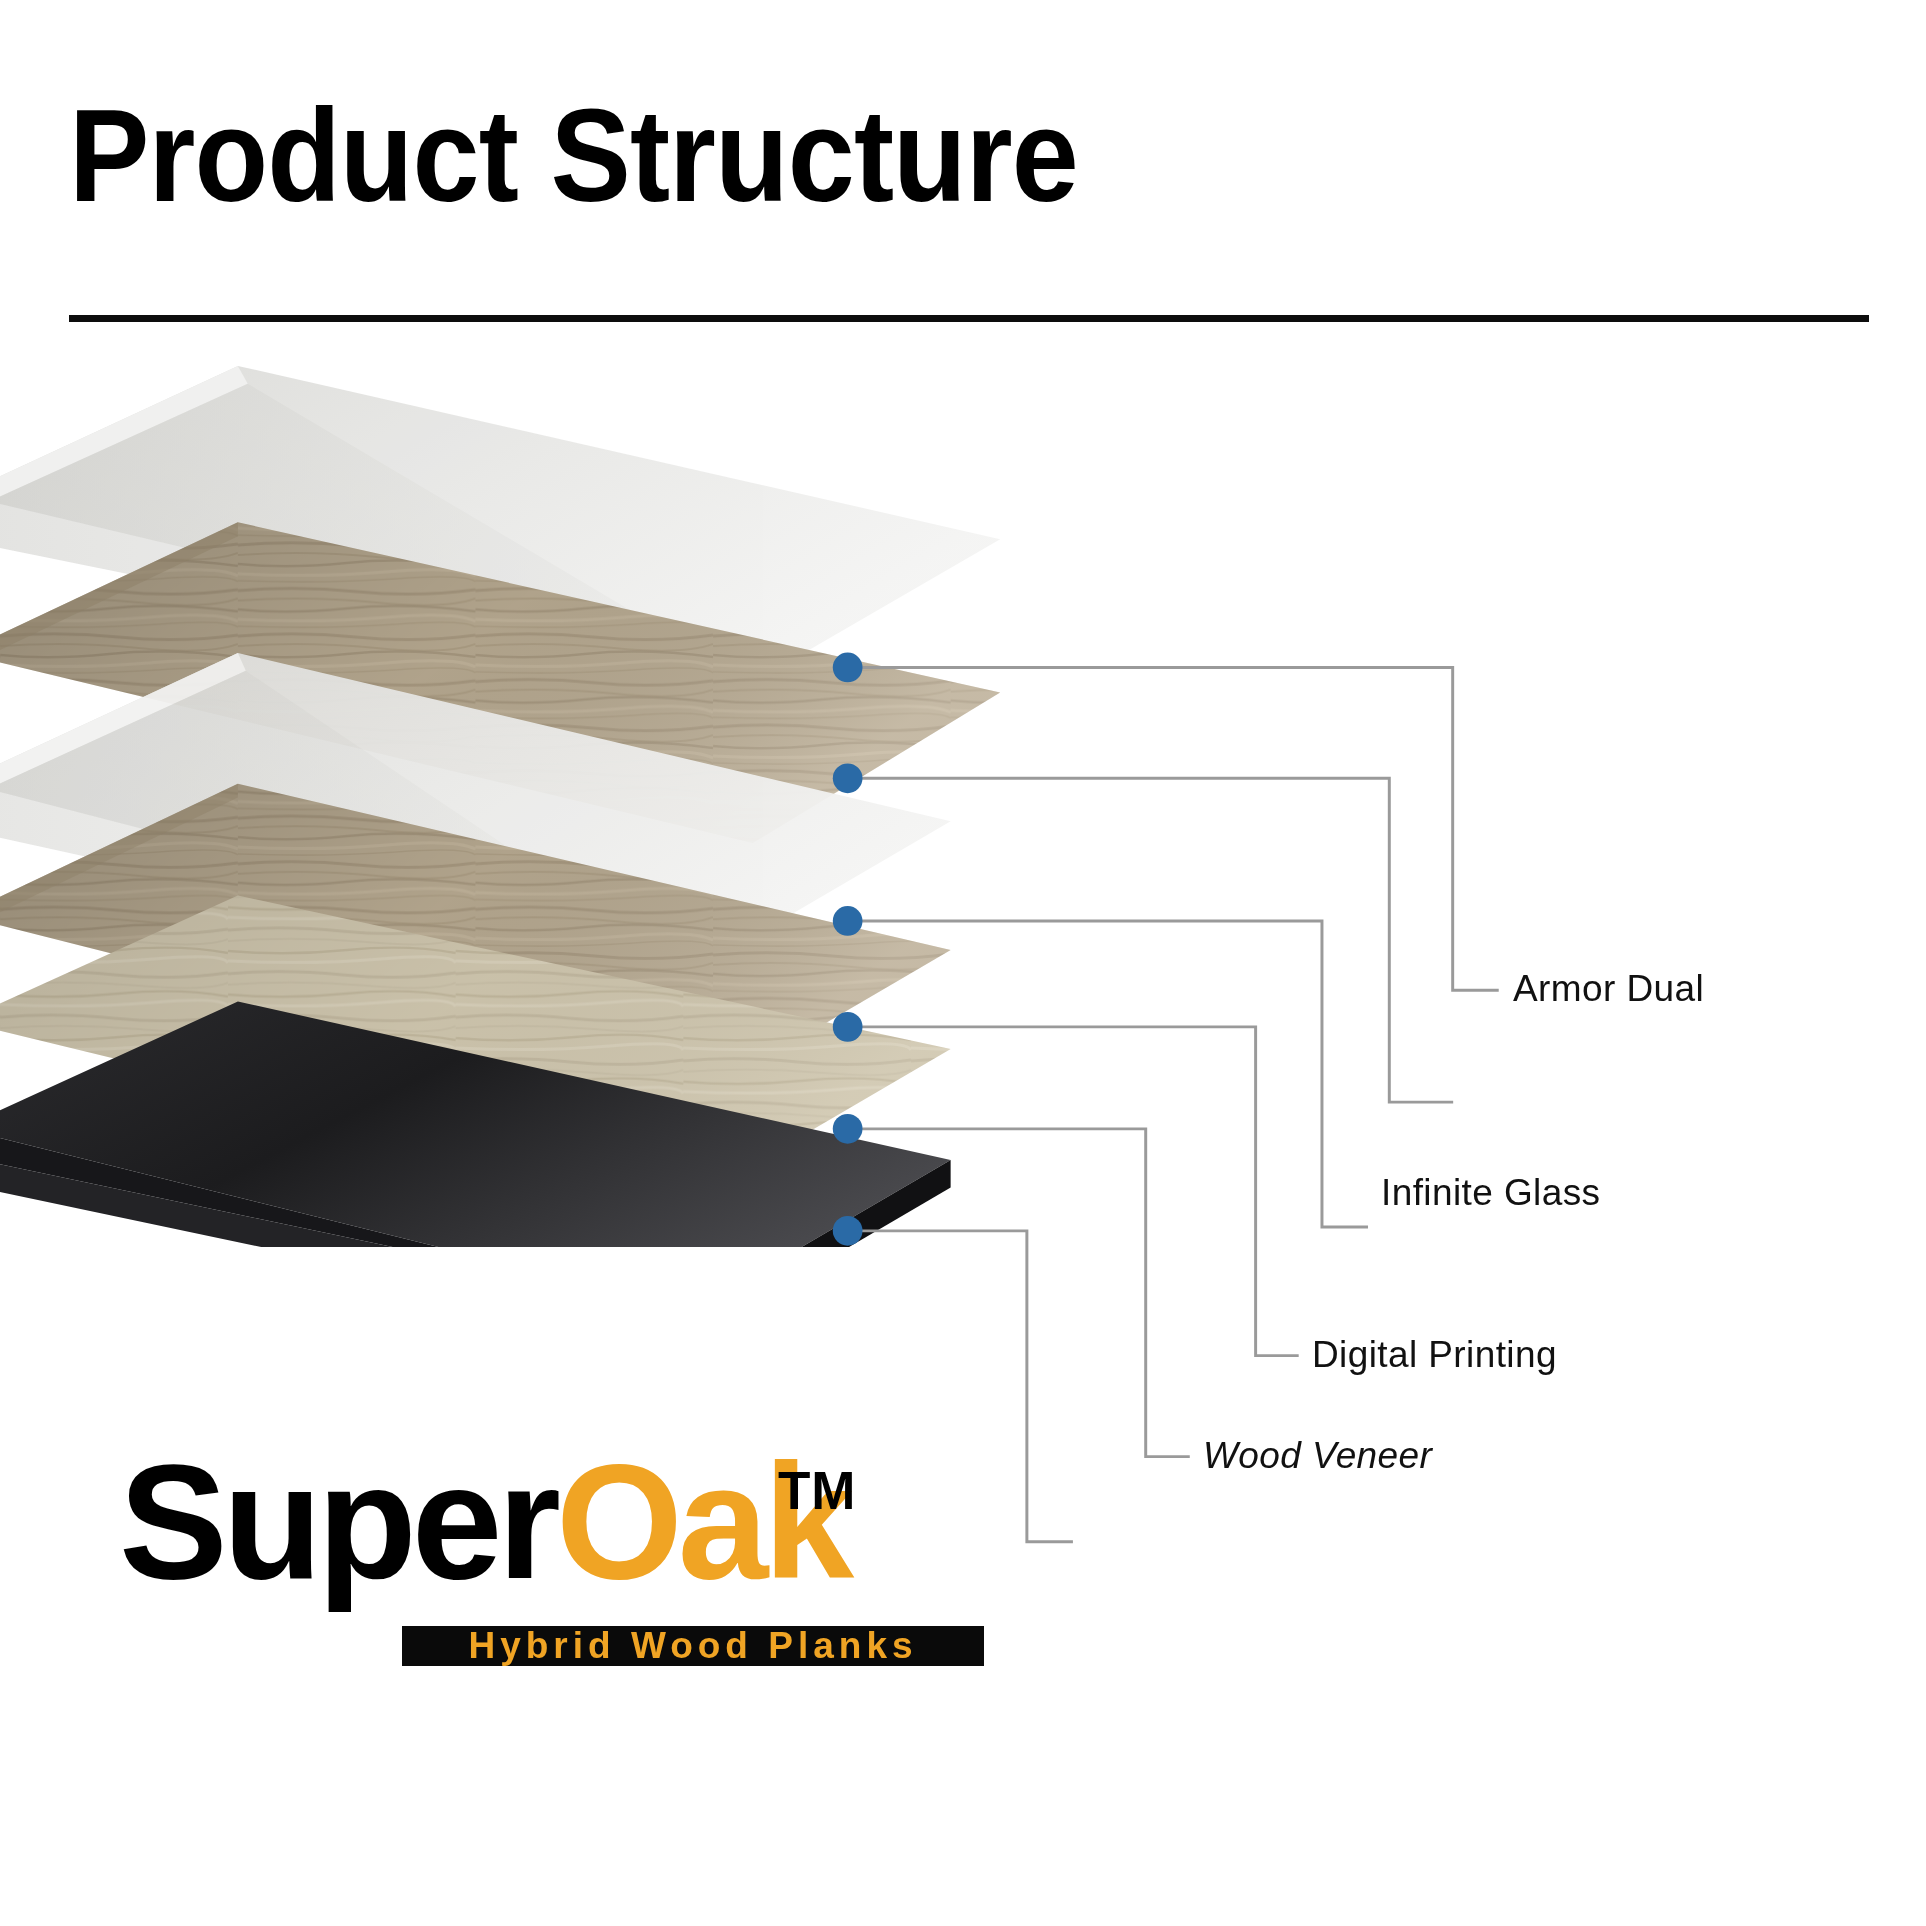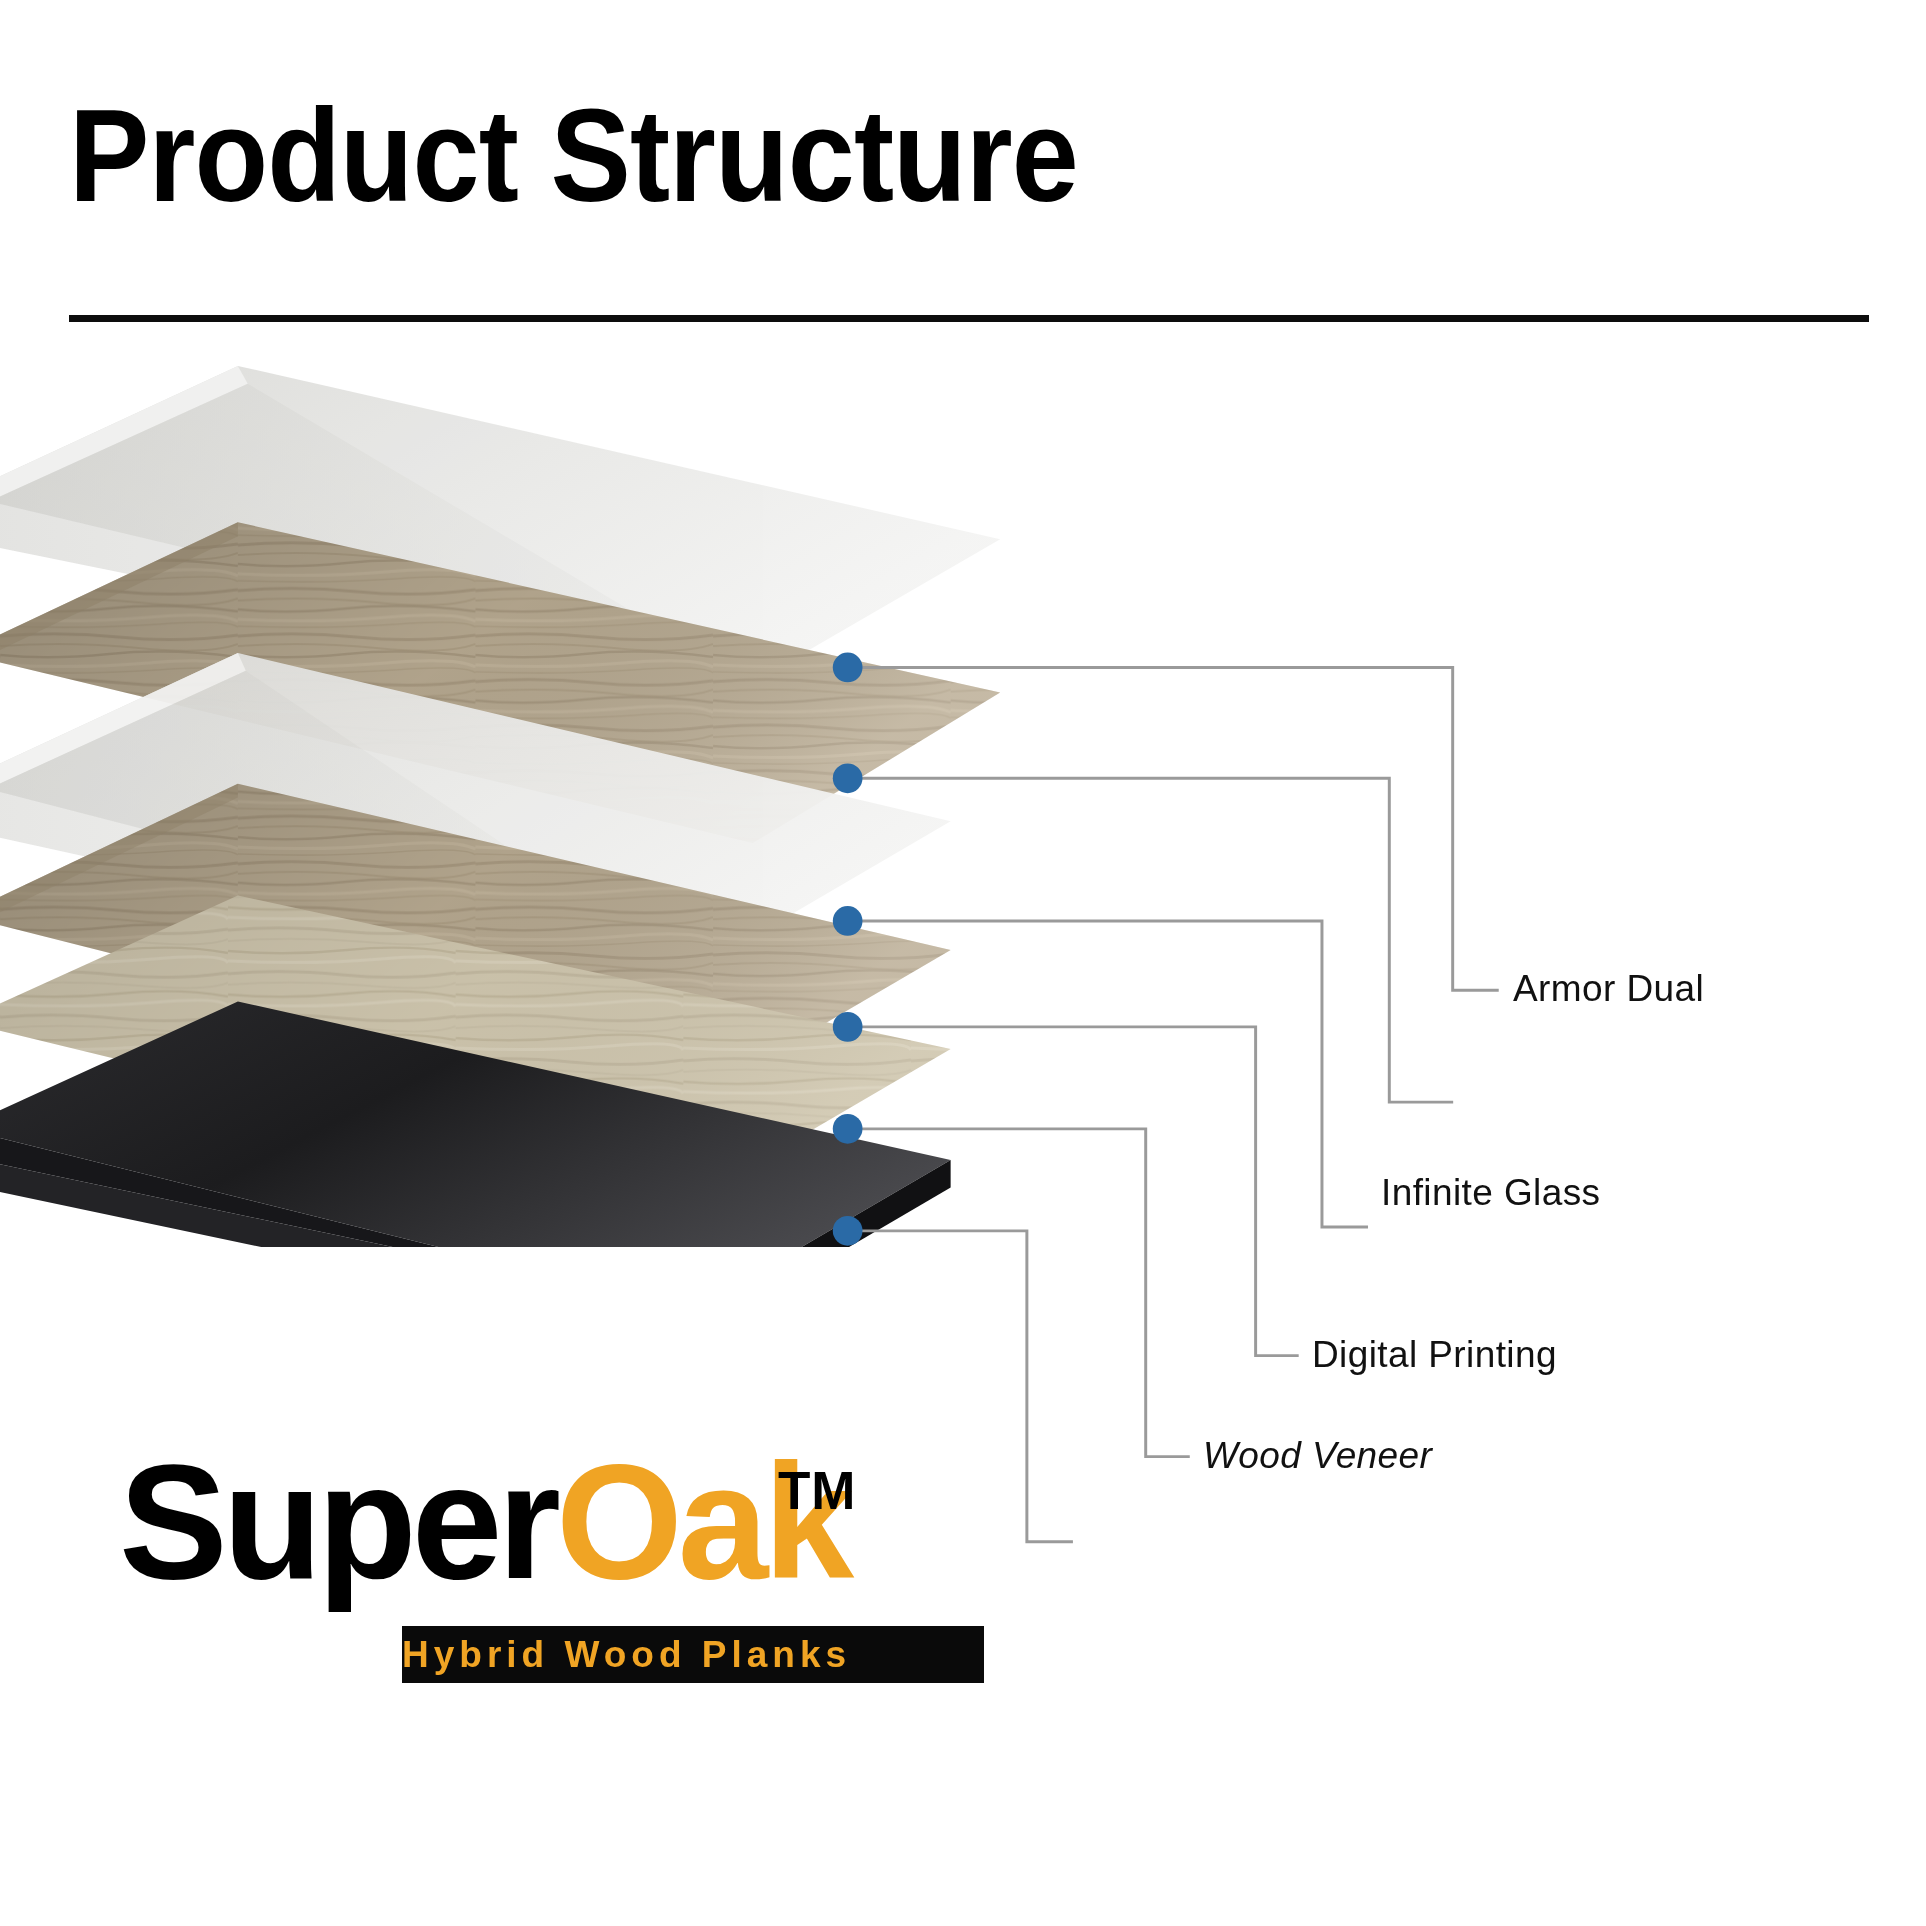--- a/index.html
+++ b/index.html
@@ -48,22 +48,22 @@
   }
   #logo-word .s-super { color:#000; }
   #logo-word .s-oak   { color:#F0A424; }
   #logo-tm {
     position:absolute; left:659px; top:20px;
     font-family:"Liberation Sans", sans-serif;
     font-size:53px; font-weight:700; color:#000; letter-spacing:1px;
   }
   #logo-bar {
     position:absolute; left:283px; top:186px;
-    width:582px; height:57px; background:#0a0a0a;
-    display:flex; align-items:center; justify-content:flex-start;
+    width:582px; height:40px; background:#0a0a0a;
+    display:flex; align-items:center; justify-content:center;
   }
   #logo-tagline {
     font-family:"Liberation Sans", sans-serif;
     font-size:37px; font-weight:700; color:#F0A424;
     letter-spacing:5px; white-space:nowrap;
   }
 </style>
 </head>
 <body>
 

